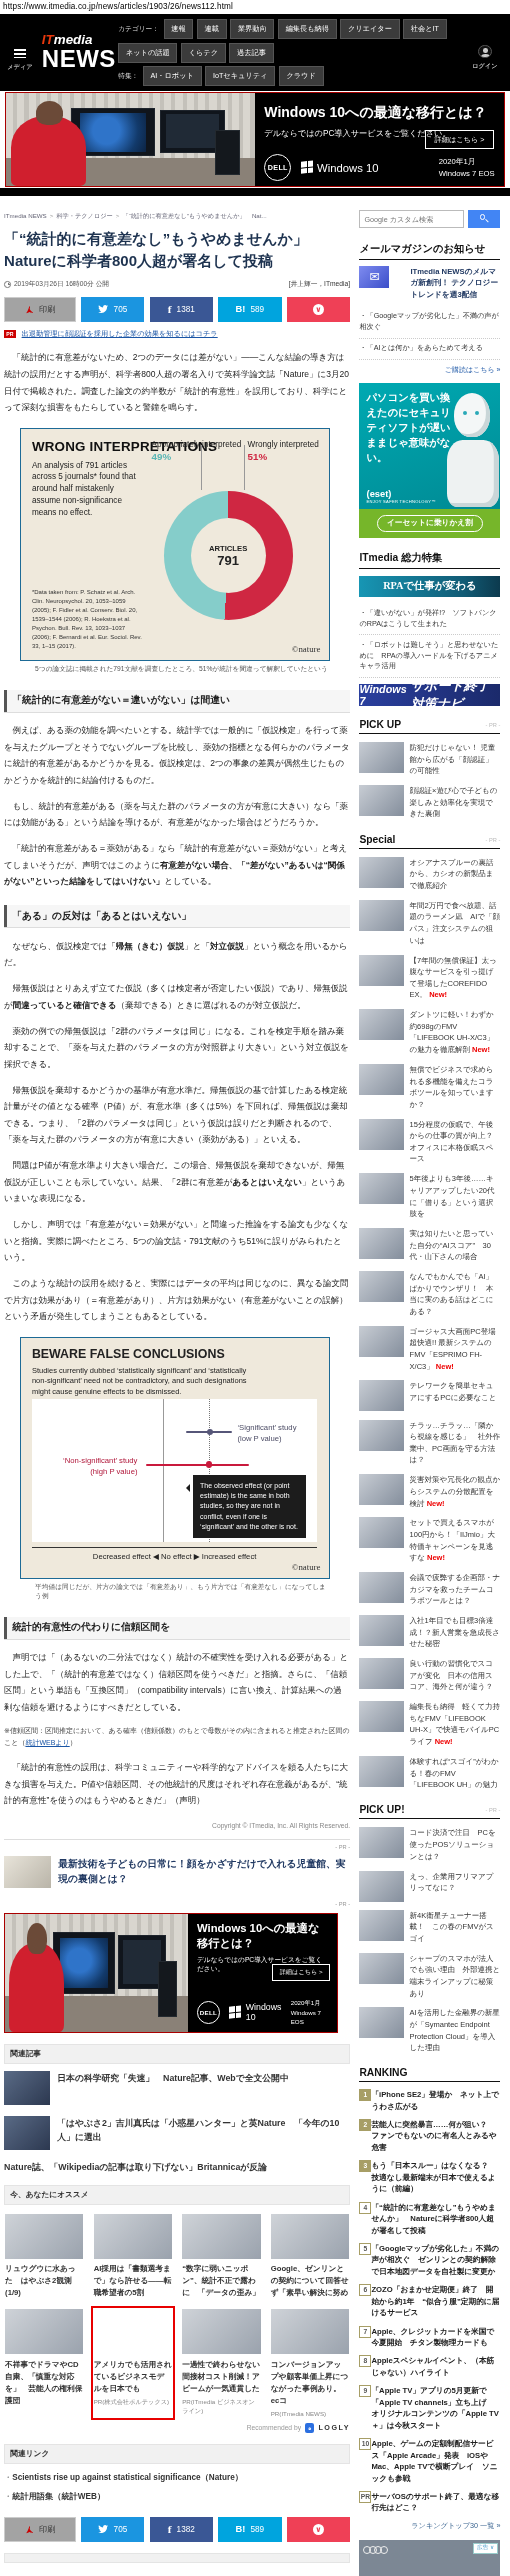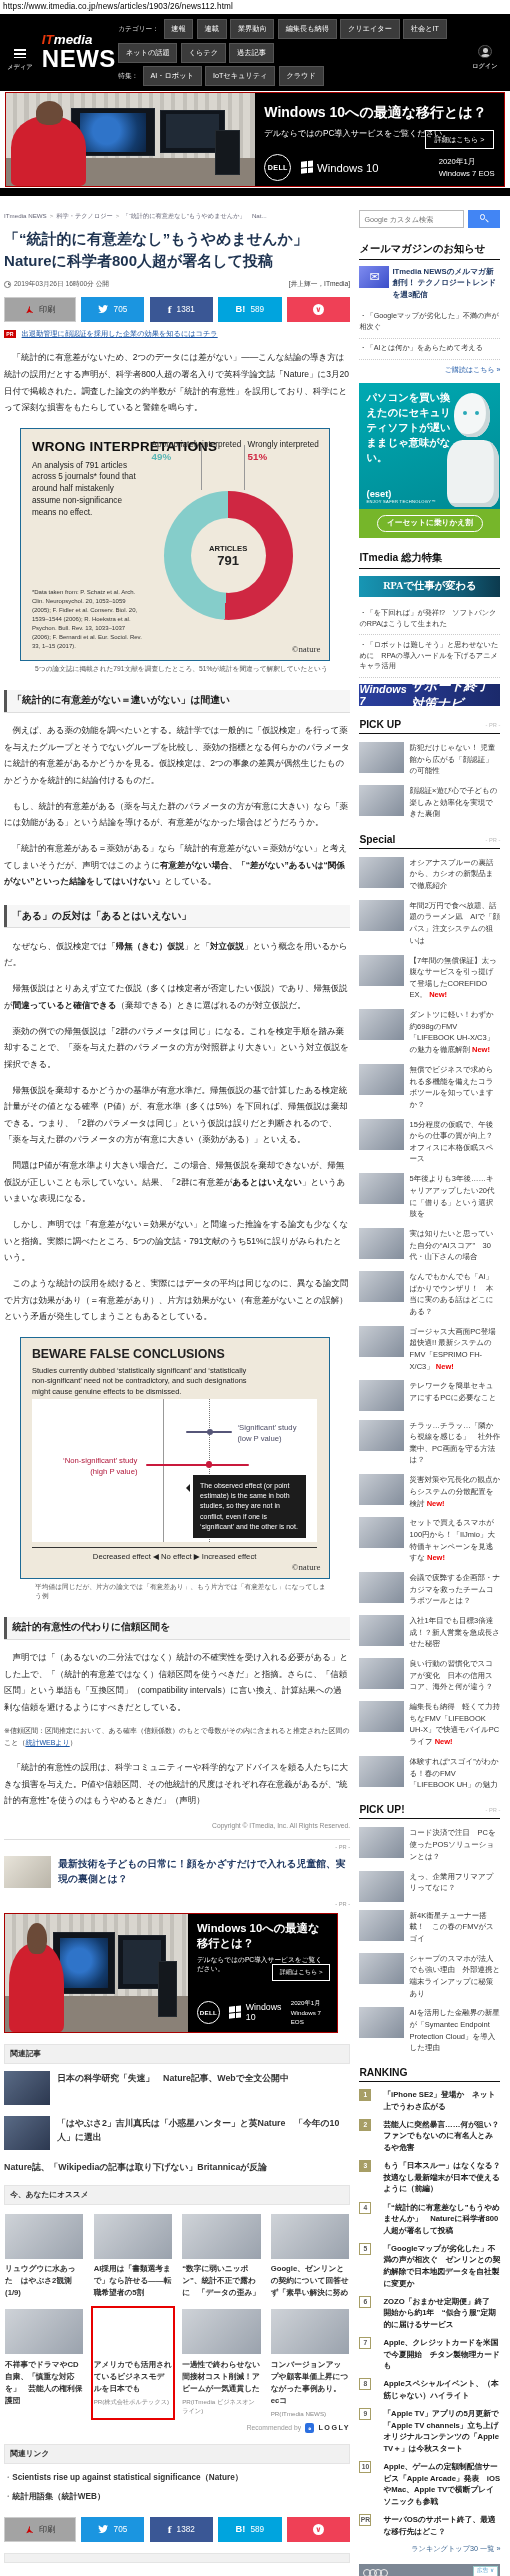--- a/index.html
+++ b/index.html
@@ -187,21 +187,21 @@
   .ad-label { position:absolute; top:2.1px; right:2.1px; background:#fff; border:0.5px solid #9cc; color:#4499cc; font-size:5.7px; padding:0.5px 3.1px; }
 
   
   .search-row { display:flex; gap:4.1px; margin-bottom:10.3px; }
   .search-input { flex:1; height:18.5px; border:0.5px solid #bbb; font-size:7.2px; padding:0 4.1px; color:#333; }
   .search-btn { width:32px; height:18.5px; background:#4285f4; border:none; position:relative; }
   .mag { position:absolute; left:11.3px; top:4.6px; width:5.7px; height:5.7px; border:1px solid #fff; border-radius:50%; }
   .mag::after { content:""; position:absolute; left:4.6px; top:4.6px; width:3.6px; height:1px; background:#fff; transform:rotate(45deg); }
   .side-h { font-size:10.3px; font-weight:bold; color:#111; border-bottom:1.5px solid #111; padding-bottom:3.1px; margin:13.4px 0 6.2px; }
   .side-h .pr-right { float:right; font-weight:normal; font-size:5.7px; color:#bbb; margin-top:3.1px; }
-  .side-feature { display:flex; gap:3px; margin:6.2px 0; }
+  .side-feature { display:flex; gap:21px; margin:6.2px 0; }
   .side-feature .ic { width:30px; height:21.6px; flex:none; background:linear-gradient(135deg,#7f8cf0,#3b4ec9); position:relative; }
   .side-feature .ic::after { content:"✉"; position:absolute; inset:0; color:#fff; font-size:12.4px; display:flex; align-items:center; justify-content:center; }
   .side-feature .t { font-size:7.7px; font-weight:bold; color:#223a63; line-height:1.5; }
   .dotlist { list-style:none; }
   .dotlist li { border-bottom:0.5px dotted #ccc; padding:4.6px 0; font-size:7.2px; color:#333; line-height:1.5; }
   .dotlist li::before { content:"・"; }
   .more-link { text-align:right; font-size:7px; color:#1a55a5; margin:5.2px 0 2.1px; }
 
   .ad-eset { height:155px; margin:8.2px 0; background:linear-gradient(160deg,#00a9b2,#00858f); position:relative; overflow:hidden; }
   .eset-copy { position:absolute; left:7.2px; top:8.2px; color:#fff; font-size:10.3px; font-weight:bold; line-height:1.45; width:88px; }
@@ -218,21 +218,21 @@
   .tokushu-banner { height:21.6px; display:flex; align-items:center; justify-content:center; color:#fff; font-weight:bold; margin:6.2px 0; position:relative; overflow:hidden; }
   .bn-rpa { background:linear-gradient(90deg,#1796b4,#115a74 75%,#0c3a4e); font-family:"Liberation Serif","DejaVu Serif",serif; font-size:10.3px; }
   .bn-win7 { background:linear-gradient(90deg,#2a3f9e,#1b2a6b); }
   .bn-win7 .w7 { font-size:10.8px; font-style:italic; font-weight:bold; margin-right:4.1px; }
   .bn-win7 .w7sub { font-size:13px; font-style:italic; }
 
   .side-item { display:flex; gap:5.2px; margin:8.2px 0; }
   .side-item .thumb { width:45px; height:31px; flex:none; background:linear-gradient(135deg,#c8cdd4,#848e9c); }
   .side-item .t { font-size:7.5px; color:#333; line-height:1.55; }
 
-  .rank-item { display:flex; gap:12px; margin:6.7px 0; font-size:7.7px; font-weight:bold; color:#222; line-height:1.5; }
+  .rank-item { display:flex; gap:0; margin:6.7px 0; font-size:7.7px; font-weight:bold; color:#222; line-height:1.5; }
   .rank-num { flex:none; width:12px; height:12px; line-height:10.8px; text-align:center; font-size:6.7px; border:0.5px solid #a79e66; color:#555; background:#fff; }
   .rank-num.top { background:#a79e66; color:#fff; }
   .rank-more { text-align:right; font-size:7.2px; color:#36618e; margin:7.2px 0; }
 
   .ad-audi { height:100px; position:relative; background:linear-gradient(180deg,#7c8794 0 55%,#9aa3ad 55% 100%); margin:9.3px 0; overflow:hidden; }
   .audi-rings { position:absolute; left:6.2px; top:5.2px; display:flex; }
   .audi-rings i { width:8.2px; height:8.2px; border:1px solid #eee; border-radius:50%; margin-left:-2.6px; display:block; }
 </style>
 </head>
 <body>
@@ -614,21 +614,21 @@
         <div class="eset-logo">(<span>eset</span>)<small>ENJOY SAFER TECHNOLOGY™</small></div>
         <div class="eset-bot">
             <span class="eset-pill">イーセットに乗りかえ割</span>
           </div>
       </div>
 
       <div class="side-h">ITmedia 総力特集</div>
       <div class="tokushu-banner bn-rpa">RPAで仕事が変わる</div>
       <ul class="dotlist">
 
-      <li><a>「を下回れば」が発祥!?　ソフトバンクのRPAはこうして生まれた</a></li>
+      <li><a>「違いがない」が発祥!?　ソフトバンクのRPAはこうして生まれた</a></li>
           <li><a>「ロボットは難しそう」と思わせないために　RPAの導入ハードルを下げるアニメキャラ活用</a></li>
         </ul>
       <div class="tokushu-banner bn-win7">
         <span class="w7">Windows 7</span>
           <span class="w7sub">サポート終了 対策ナビ</span>
       </div>
 
       <div class="side-h"><span class="pr-right">- PR -</span><span>PICK UP</span></div>
       <div>
 

